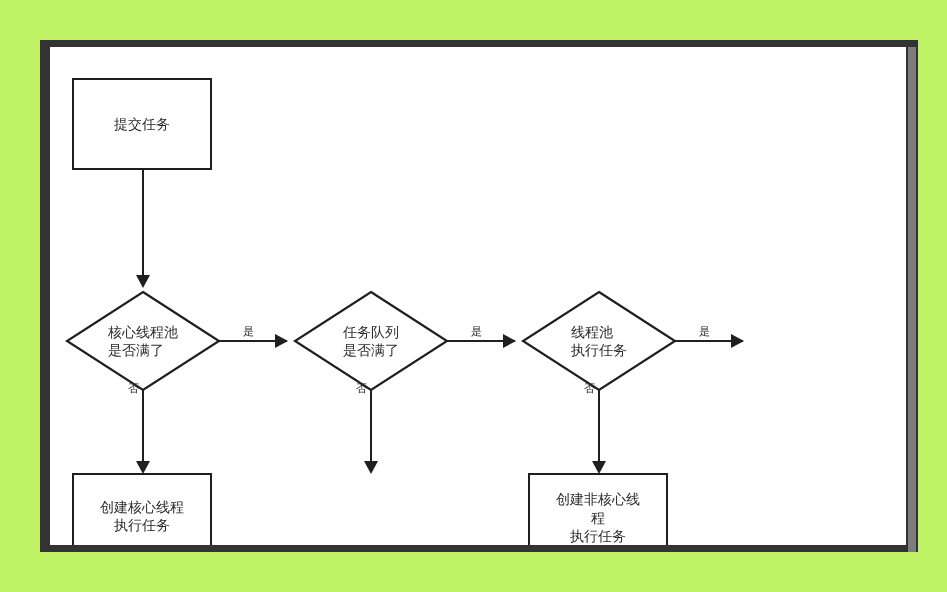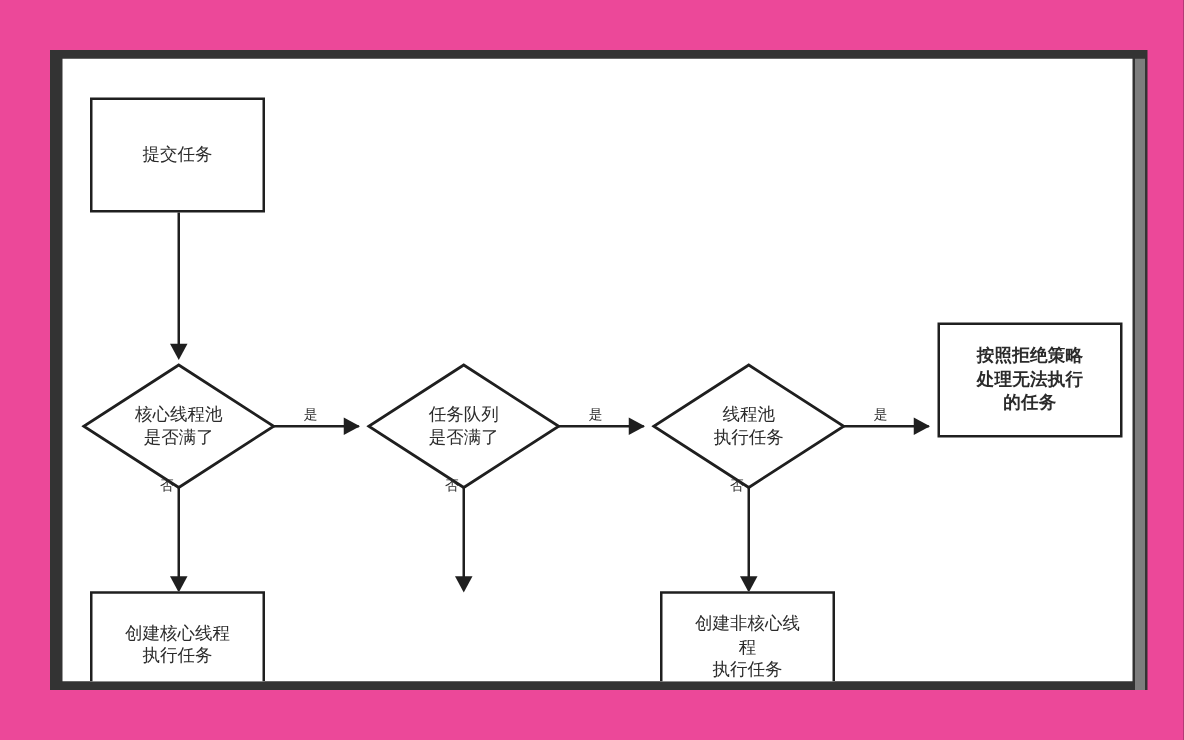--- a/index.html
+++ b/index.html
@@ -11,21 +11,21 @@
     width: 947px;
     height: 592px;
     overflow: hidden;
     font-family: "DejaVu Sans", "Liberation Sans", sans-serif;
   }
 
   #screen {
     position: relative;
     width: 947px;
     height: 592px;
-    background: #ec4899;
+    background: #bef264;
   }
 
   
   #frame {
     position: absolute;
     left: 40px;
     top: 40px;
     width: 878px;
     height: 512px;
     background: #333333;
@@ -85,21 +85,20 @@
   }
   .diamond .dlabel {
     position: absolute;
     left: 0;
     top: 0;
     width: 100%;
     height: 100%;
     display: flex;
     align-items: center;
     justify-content: center;
-    text-align: center;
     white-space: pre-line;
     color: #2b2b2b;
     font-size: 14px;
     line-height: 1.3;
     pointer-events: none;
   }
 
   
   .vline {
     position: absolute;
@@ -191,23 +190,20 @@
     </div>
 
     <div class="hline" style="left:625px; top:293px; width:68px;"></div>
     <span class="edge-label" style="left:649px; top:279px;">是</span>
     <div class="arrow-right" style="left:681px; top:287px;"></div>
 
     <div class="vline" style="left:548px; top:343px; height:74px;"></div>
     <span class="edge-label" style="left:534px; top:336px;">否</span>
     <div class="arrow-down" style="left:542px; top:414px;"></div>
 
-    <div class="node box bold" style="left:700px; top:211px; width:148px; height:92px;">按照拒绝策略
-处理无法执行
-的任务</div>
 
     <div class="node box" style="left:22px; top:426px; width:140px; height:86px;text-align:center;">创建核心线程
 执行任务</div>
 
 
     <div class="node box" style="left:478px; top:426px; width:140px; height:90px;">创建非核心线
 程
 执行任务</div>
 
   </div>

